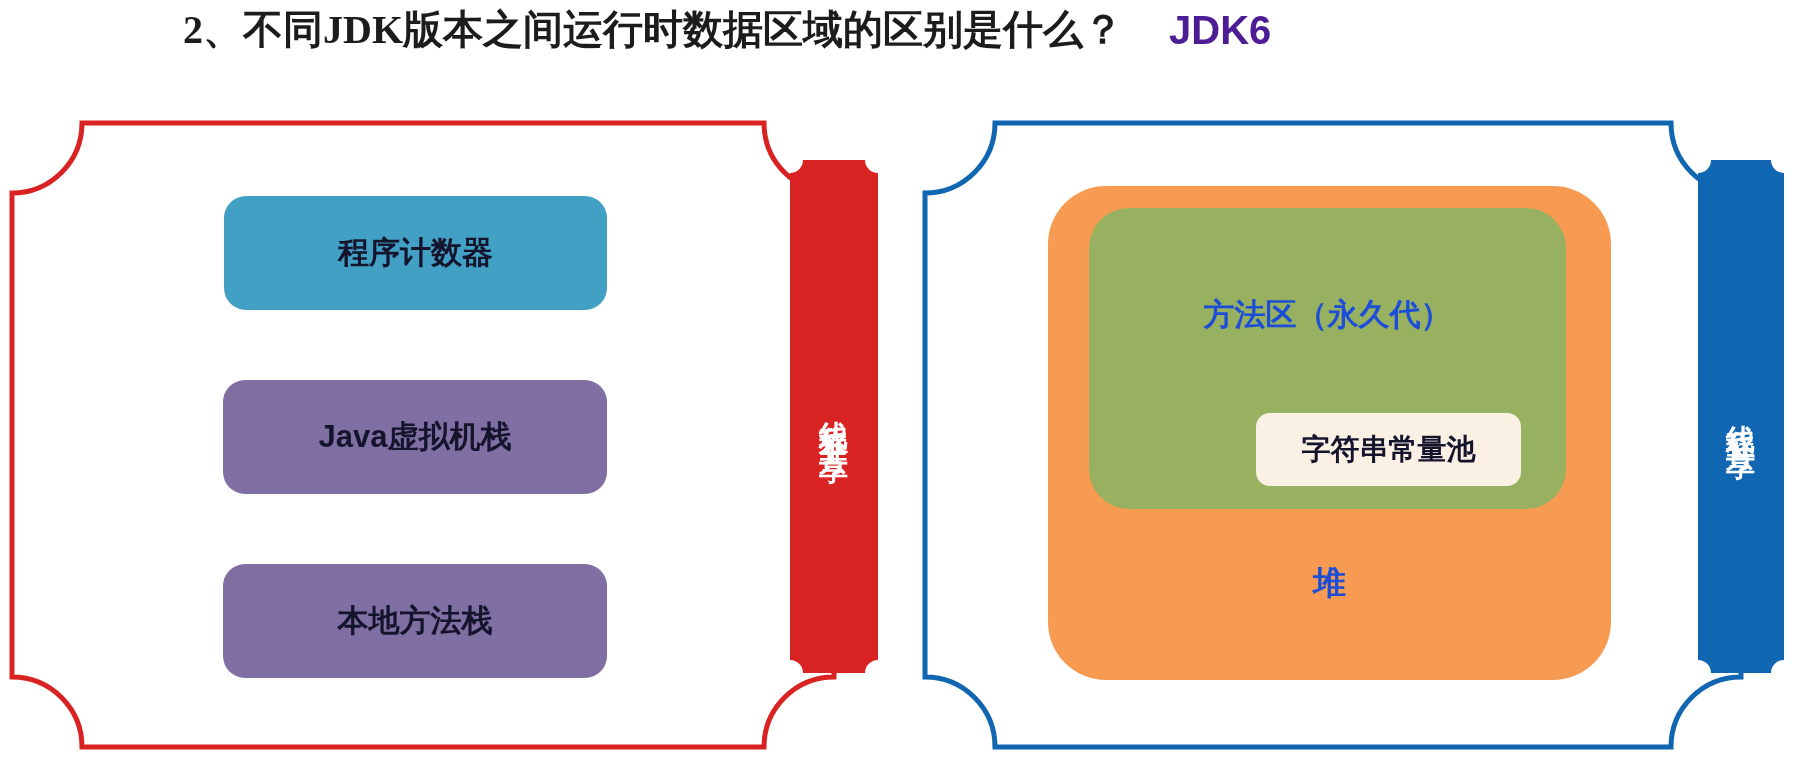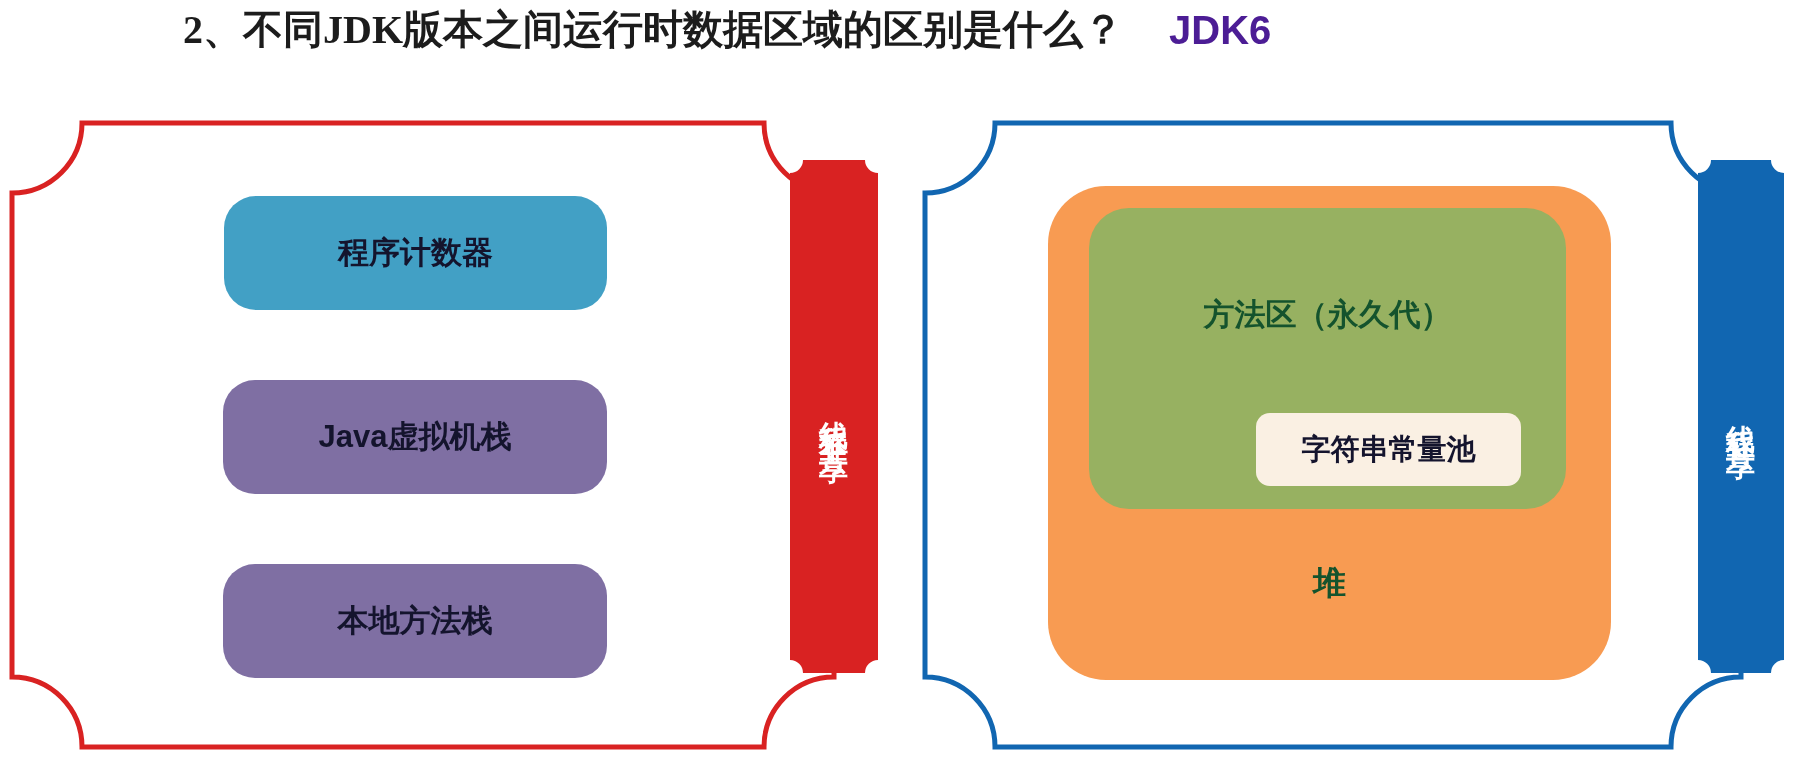--- a/index.html
+++ b/index.html
@@ -15,30 +15,30 @@
     display:flex;align-items:center;gap:46px;
     font-size:40px;font-weight:600;line-height:52px;
     white-space:nowrap;
   }
   .frames-svg{position:absolute;left:0;top:0;}
   .frame-path{fill:none;stroke-width:5px;}
   .box{
     position:absolute;display:flex;align-items:center;justify-content:center;
     font-weight:700;color:#14142d;
   }
-  .small-box{border-radius:32px;font-size:31px;text-align:right;}
+  .small-box{border-radius:22px;font-size:31px;text-align:right;}
   .box-pc   {left:224px;top:196px;width:383px;height:114px;}
   .box-jvm  {left:223px;top:380px;width:384px;height:114px;}
   .box-nm   {left:223px;top:564px;width:384px;height:114px;}
   .box-heap {left:1048px;top:186px;width:563px;height:494px;border-radius:58px;}
   .box-ma   {left:1089px;top:208px;width:477px;height:301px;border-radius:40px;}
   .box-pool {left:1256px;top:413px;width:265px;height:73px;border-radius:14px;font-size:29px;}
   .float-label{
     position:absolute;display:flex;align-items:center;justify-content:center;
-    font-weight:700;color:#14532d;background:transparent;
+    font-weight:700;color:#1d4ed8;background:transparent;
   }
   .label-ma  {left:1089px;top:294px;width:477px;height:42px;font-size:31px;}
   .label-heap{left:1048px;top:560px;width:563px;height:46px;font-size:33px;}
   .vbanner-label{
     position:absolute;display:flex;align-items:center;justify-content:center;
     writing-mode:vertical-rl;text-orientation:upright;
     color:#ffffff;font-weight:700;font-size:29px;letter-spacing:8px;
   }
   .vbanner-left {left:790px;top:160px;width:88px;height:513px;}
   .vbanner-right{left:1698px;top:160px;width:86px;height:513px;}

